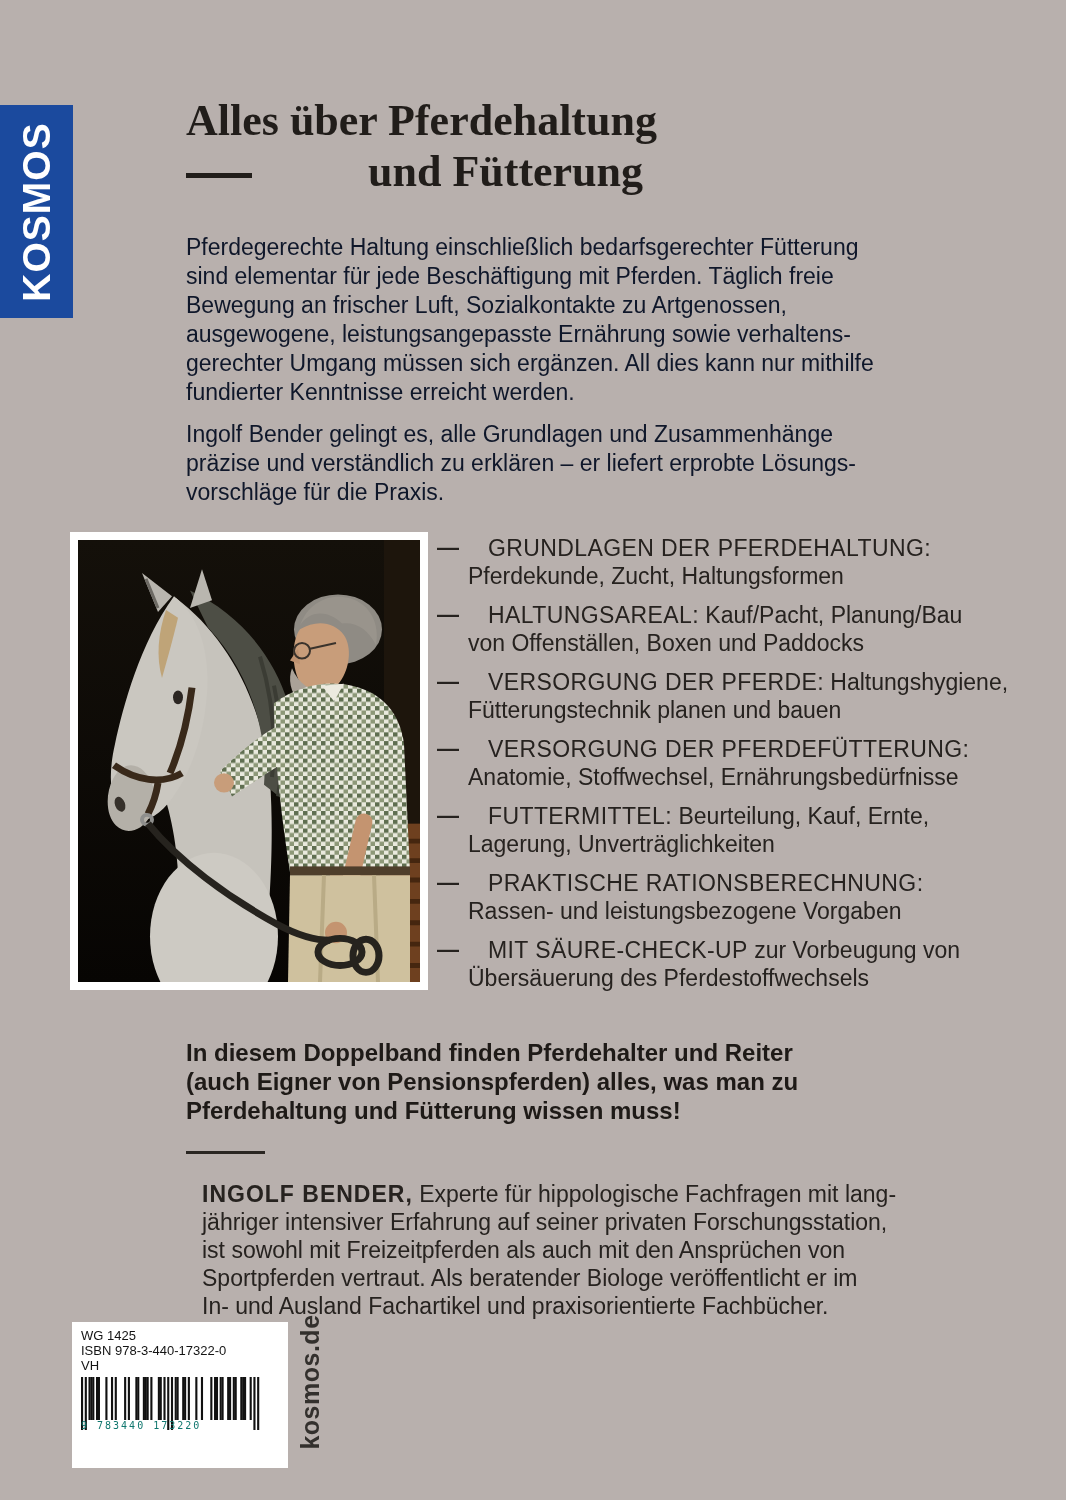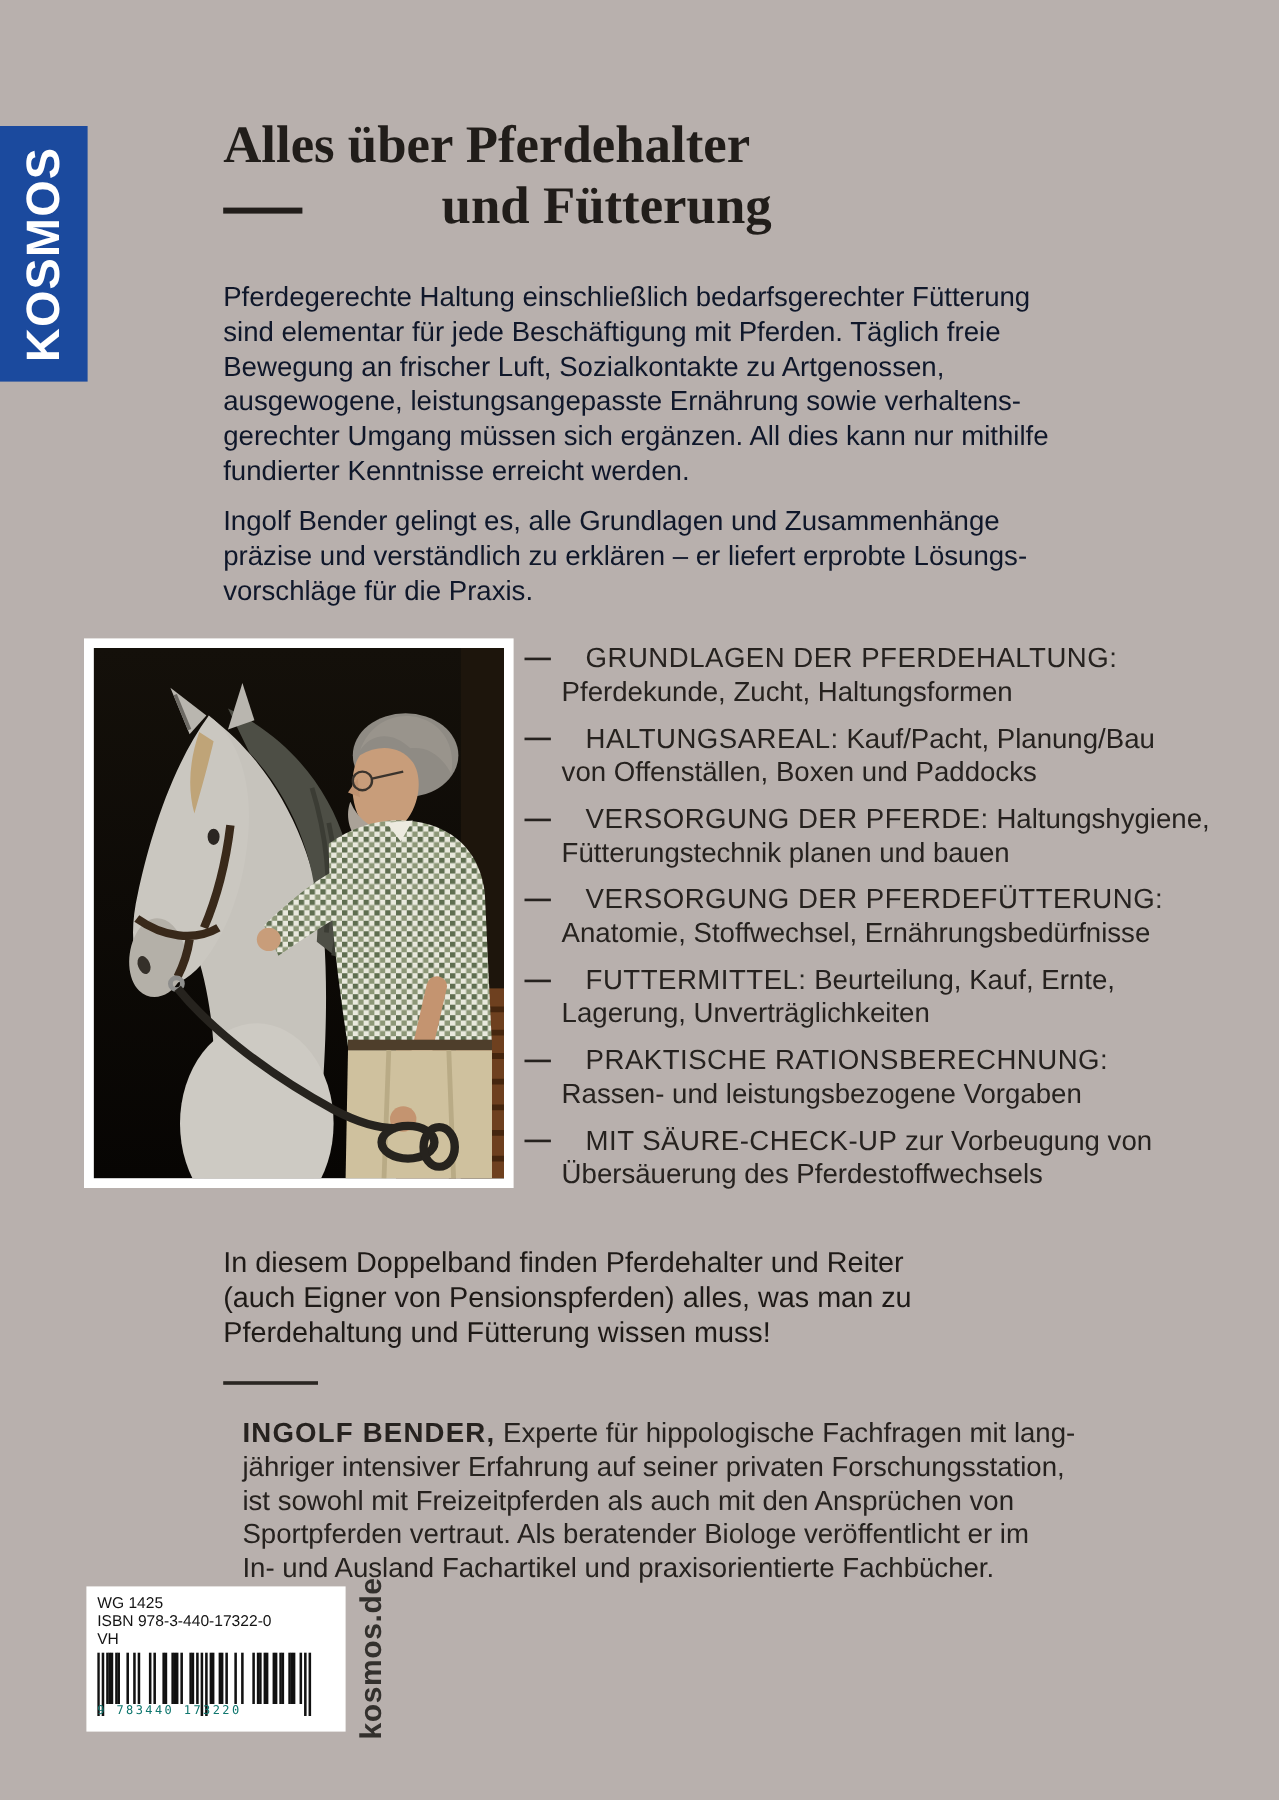--- a/index.html
+++ b/index.html
@@ -28,27 +28,27 @@
   
   .photo{position:absolute;left:70px;top:532px;width:342px;height:442px;margin:0;background:#ffffff;padding:8px;}
   .photo svg{display:block;width:342px;height:442px;}
   
   .bullets{position:absolute;left:437px;top:534px;width:600px;margin:0;padding:0;list-style:none;}
   .bullet{display:flex;margin:0 0 11px 0;}
   .bullet .dash{flex:0 0 31px;font-weight:700;font-size:22px;line-height:28px;}
   .bullet p{margin:0;font-size:23px;line-height:28px;white-space:pre-line;}
   .bullet b{font-weight:400;letter-spacing:0.4px;margin-left:20px;}
   
-  .lead{position:absolute;left:186px;top:1038px;width:720px;margin:0;font-size:24px;line-height:29px;font-weight:400;color:#1e1a17;white-space:pre-line;}
+  .lead{position:absolute;left:186px;top:1038px;width:720px;margin:0;font-size:24px;line-height:29px;font-weight:700;color:#1e1a17;white-space:pre-line;}
   
   .rule{position:absolute;left:186px;top:1151px;width:79px;height:3px;background:#2a2622;}
   .author{position:absolute;left:186px;top:1164px;width:800px;margin:16px;font-size:23px;line-height:28px;white-space:pre-line;}
   .author b{font-weight:700;letter-spacing:1px;}
   
-  .barcode-panel{position:absolute;left:72px;top:1322px;width:216px;height:121px;background:#ffffff;box-sizing:border-box;padding:6px 0 0 9px;color:#141414;}
+  .barcode-panel{position:absolute;left:72px;top:1322px;width:216px;height:146px;background:#ffffff;box-sizing:border-box;padding:6px 0 0 9px;color:#141414;}
   .barcode-panel .meta{font-size:13px;line-height:15px;}
   .ean{display:block;margin-top:4px;}
   .digits{font-family:"DejaVu Sans Mono",monospace;font-size:10px;letter-spacing:2px;margin-top:-13px;color:#0f766e;}
   
   .kosmos-url{position:absolute;left:282px;top:1316px;width:56px;height:132px;}
   .kosmos-url span{
     position:absolute;left:50%;top:50%;
     transform:translate(-50%,-50%) rotate(-90deg);
     font-size:25px;font-weight:700;color:#33302d;letter-spacing:0.5px;white-space:nowrap;
   }
@@ -56,21 +56,21 @@
 </head>
 <body>
 
 <div id="page">
 
   <div class="kosmos-logo">
     <span>KOSMOS</span>
   </div>
 
   <header class="title">
-    <div class="title-l1">Alles über Pferdehalter</div>
+    <div class="title-l1">Alles über Pferdehaltung</div>
     <div class="title-l2">
       <span class="title-dash"></span>
       <span>und Fütterung</span>
     </div>
   </header>
 
   <p class="para" id="p1">Pferdegerechte Haltung einschließlich bedarfsgerechter Fütterung
 sind elementar für jede Beschäftigung mit Pferden. Täglich freie
 Bewegung an frischer Luft, Sozialkontakte zu Artgenossen,
 ausgewogene, leistungsangepasste Ernährung sowie verhaltens-

